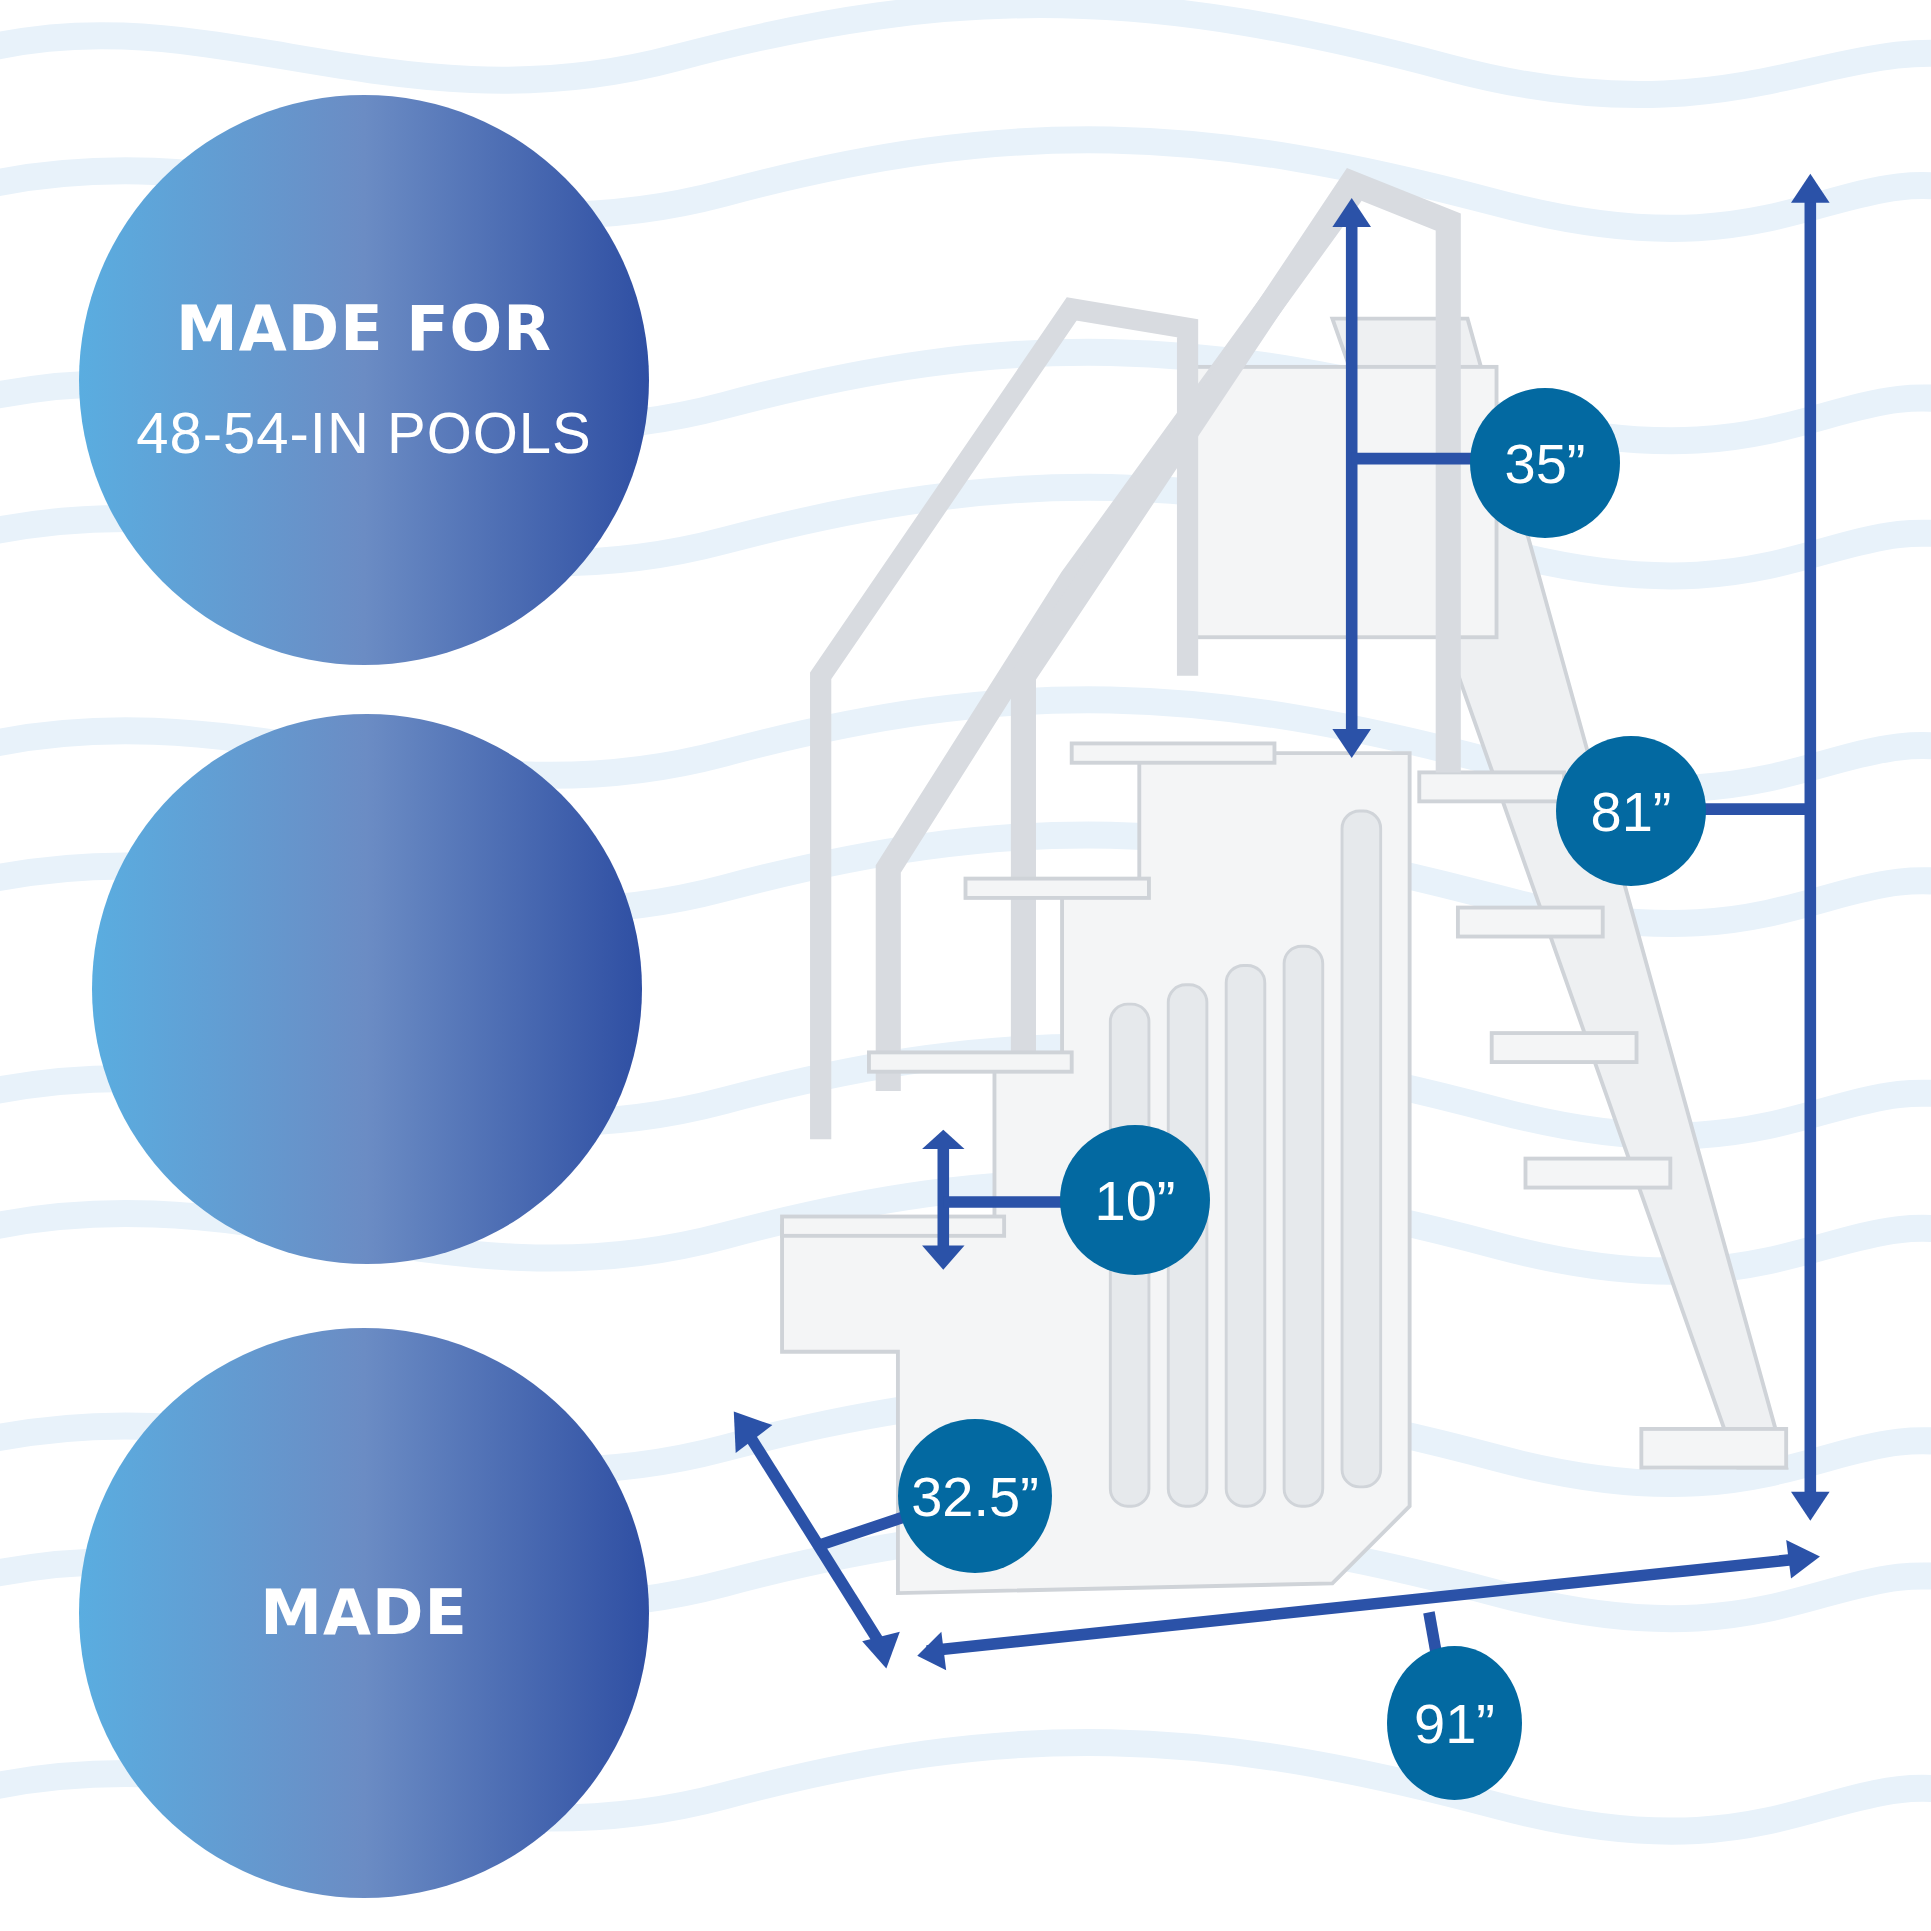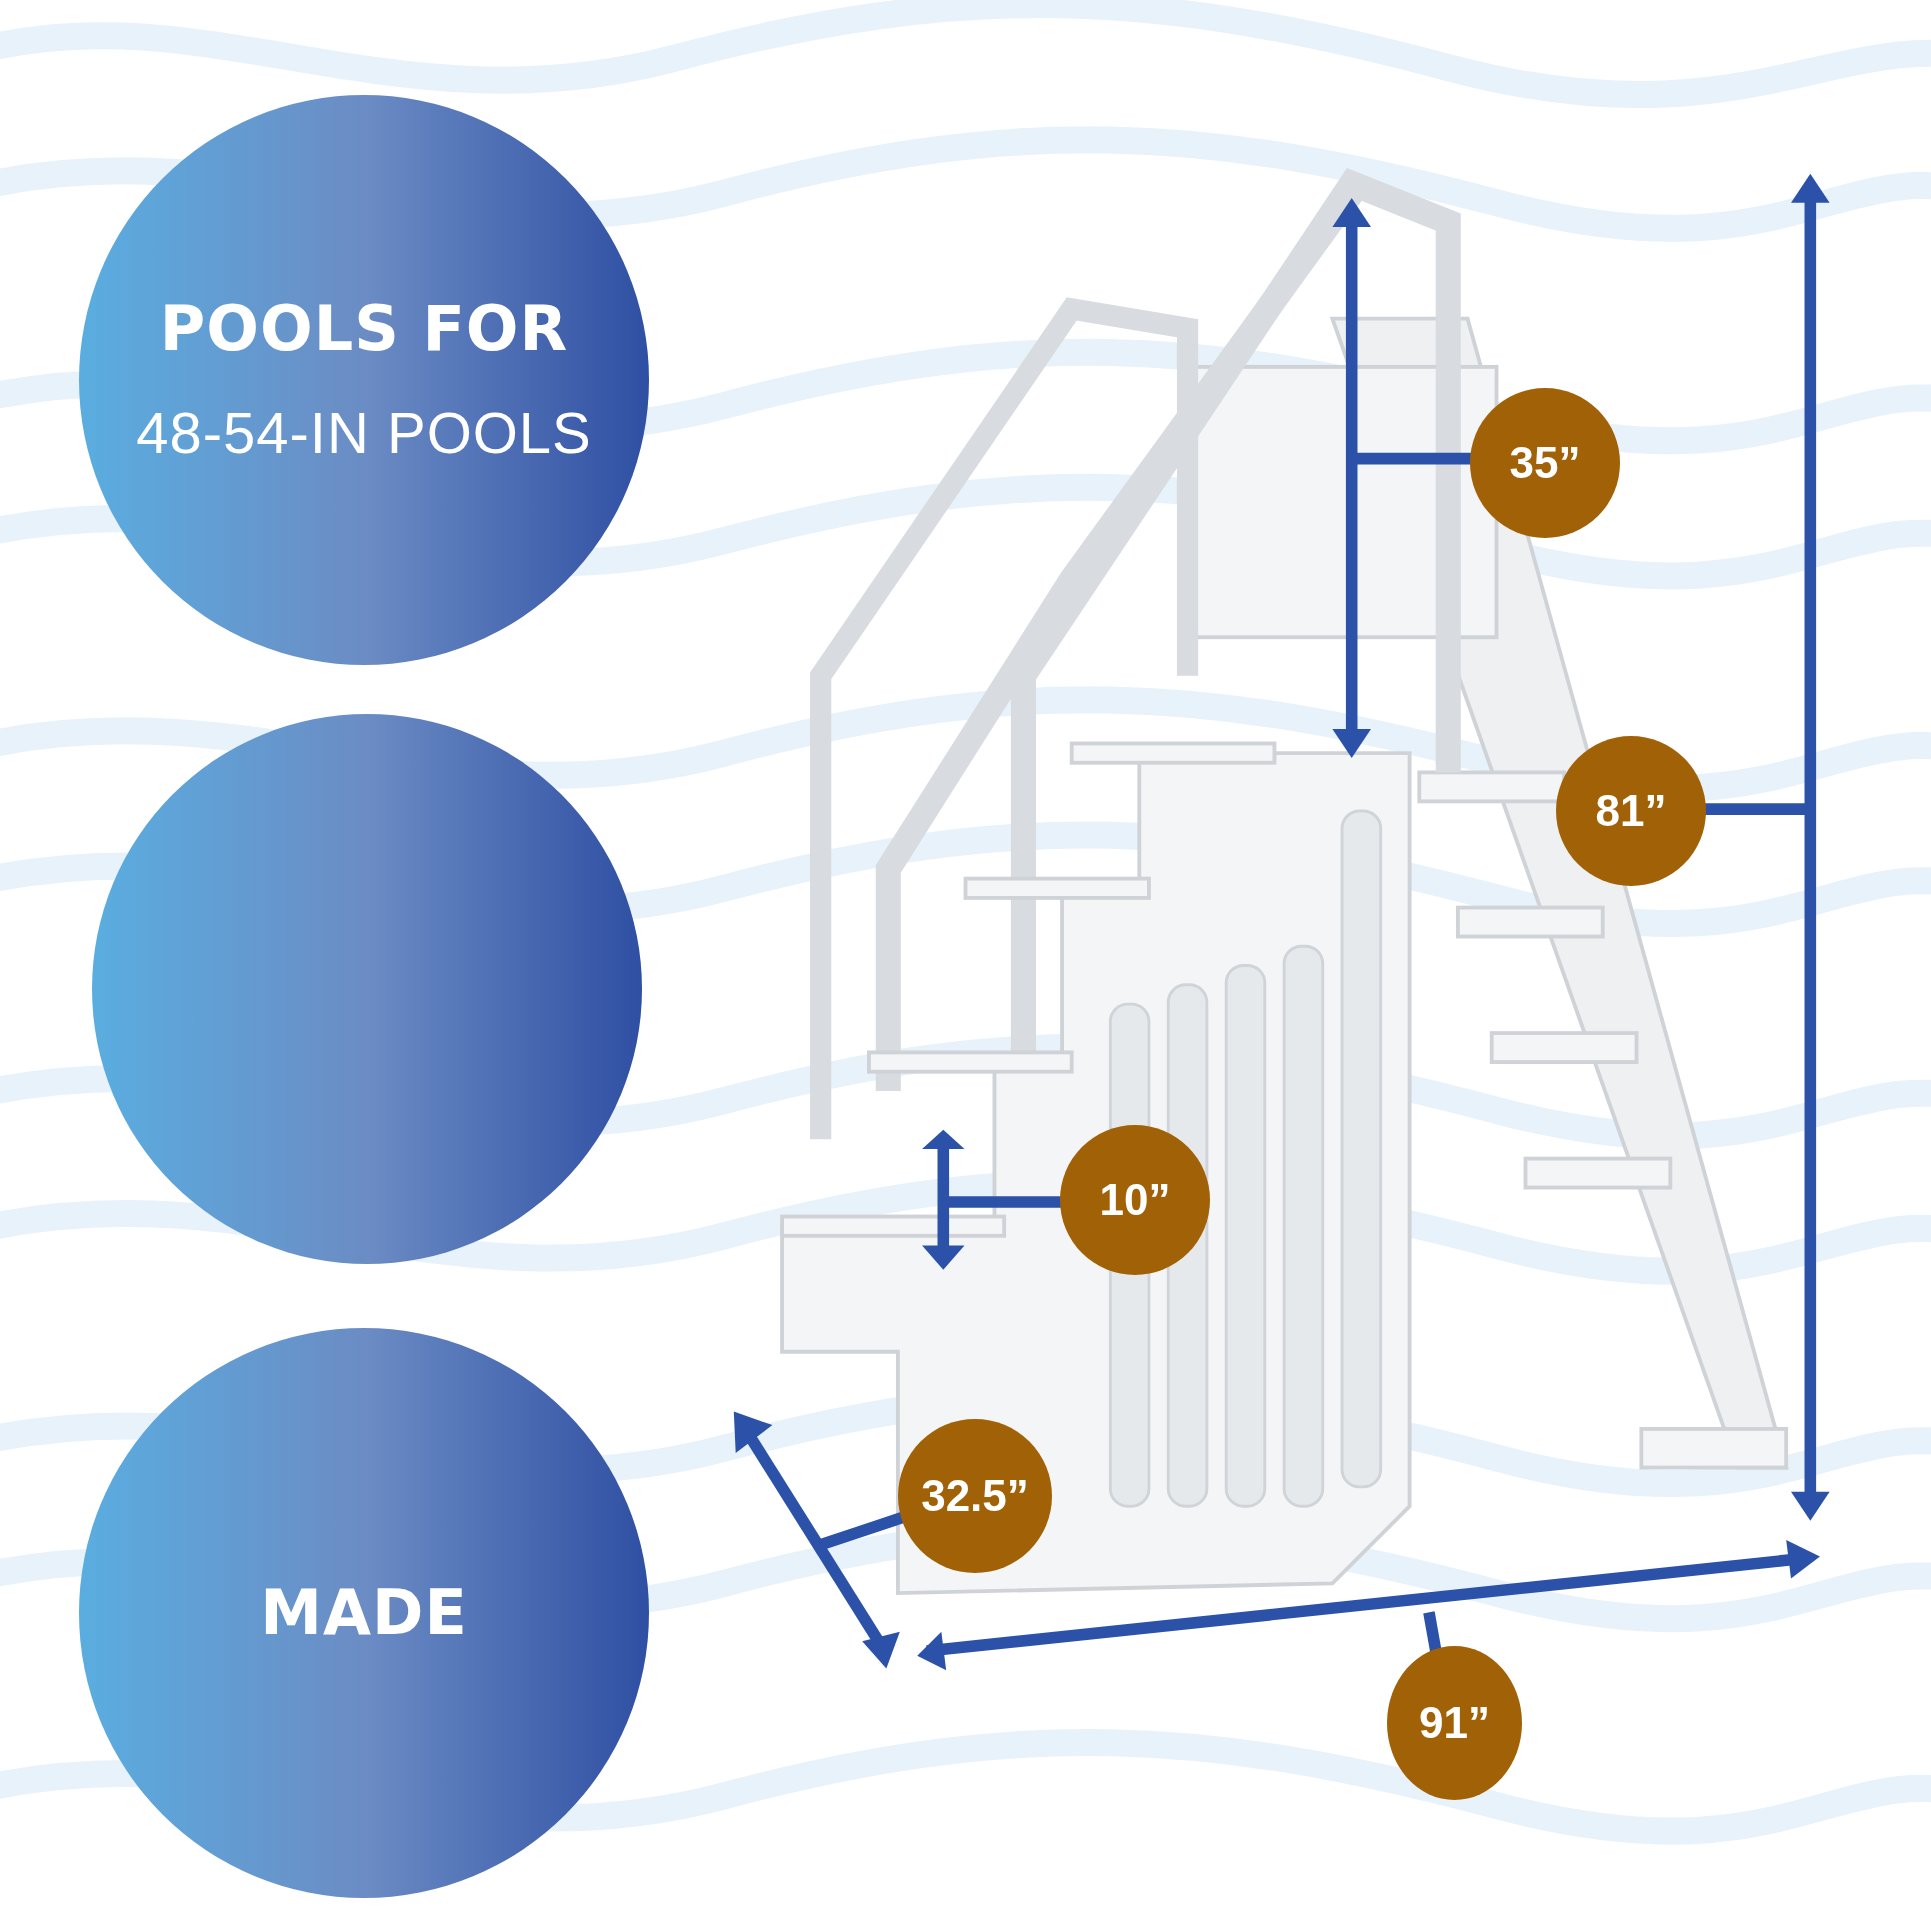--- a/index.html
+++ b/index.html
@@ -1,21 +1,21 @@
 <!DOCTYPE html>
 <html><head>
 <meta charset="utf-8">
 <style>
   html,body{margin:0;padding:0;}
   body{width:1931px;height:1931px;position:relative;overflow:hidden;background:#ffffff;font-family:"DejaVu Sans","Liberation Sans",sans-serif;}
   .bg{position:absolute;left:0;top:0;width:1931px;height:1931px;}
   .circle{position:absolute;border-radius:50%;background:linear-gradient(90deg,#5aade0 0%,#6b8cc4 50%,#2f4fa3 100%);color:#fff;display:flex;flex-direction:column;align-items:center;justify-content:center;text-align:center;}
   .circle .bold{font-weight:bold;font-size:62px;letter-spacing:1px;line-height:1.05;}
   .circle .light{font-size:58px;font-family:"Liberation Sans",sans-serif;line-height:1.1;letter-spacing:1px;margin-top:40px;}
-  .dim{position:absolute;border-radius:50%;background:#a16207;color:#fff;font-family:"Liberation Sans",sans-serif;font-size:44px;display:flex;align-items:center;justify-content:center;font-weight:bold;}
+  .dim{position:absolute;border-radius:50%;background:#0369a1;color:#fff;font-family:"Liberation Sans",sans-serif;font-size:56px;display:flex;align-items:center;justify-content:center;}
   .overlay{position:absolute;left:0;top:0;width:1931px;height:1931px;pointer-events:none;}
 </style>
 </head>
 <body>
 
 <svg class="bg" viewBox="0 0 2000 2000">
   <g fill="none" stroke="#e8f2fa" stroke-width="28">
     <path d="M-50 60 C 200 -20, 400 140, 700 60 S 1200 -10, 1500 70 S 1900 30, 2050 60"></path>
     <path d="M-50 200 C 250 120, 450 280, 750 200 S 1250 130, 1550 210 S 1900 160, 2050 200"></path>
     <path d="M-50 420 C 250 340, 450 500, 750 420 S 1250 350, 1550 430 S 1900 380, 2050 420"></path>
@@ -24,21 +24,21 @@
     <path d="M-50 920 C 250 840, 450 1000, 750 920 S 1250 850, 1550 930 S 1900 880, 2050 920"></path>
     <path d="M-50 1140 C 250 1060, 450 1220, 750 1140 S 1250 1070, 1550 1150 S 1900 1100, 2050 1140"></path>
     <path d="M-50 1280 C 250 1200, 450 1360, 750 1280 S 1250 1210, 1550 1290 S 1900 1240, 2050 1280"></path>
     <path d="M-50 1500 C 250 1420, 450 1580, 750 1500 S 1250 1430, 1550 1510 S 1900 1460, 2050 1500"></path>
     <path d="M-50 1640 C 250 1560, 450 1720, 750 1640 S 1250 1570, 1550 1650 S 1900 1600, 2050 1640"></path>
     <path d="M-50 1860 C 250 1780, 450 1940, 750 1860 S 1250 1790, 1550 1870 S 1900 1820, 2050 1860"></path>
   </g>
 </svg>
 
 <div class="circle" style="left:79px;top:95px;width:570px;height:570px;">
-  <div class="bold">POOLS FOR</div>
+  <div class="bold">MADE FOR</div>
   <div class="light">48-54-IN POOLS</div>
 </div>
 <div class="circle" style="left:92px;top:714px;width:550px;height:550px;">
 </div>
 <div class="circle" style="left:79px;top:1328px;width:570px;height:570px;">
   <div class="bold">MADE</div>
 </div>
 
 <svg class="overlay" viewBox="0 0 2000 2000">
   <g fill="#f4f5f6" stroke="#cfd3d8" stroke-width="4">

